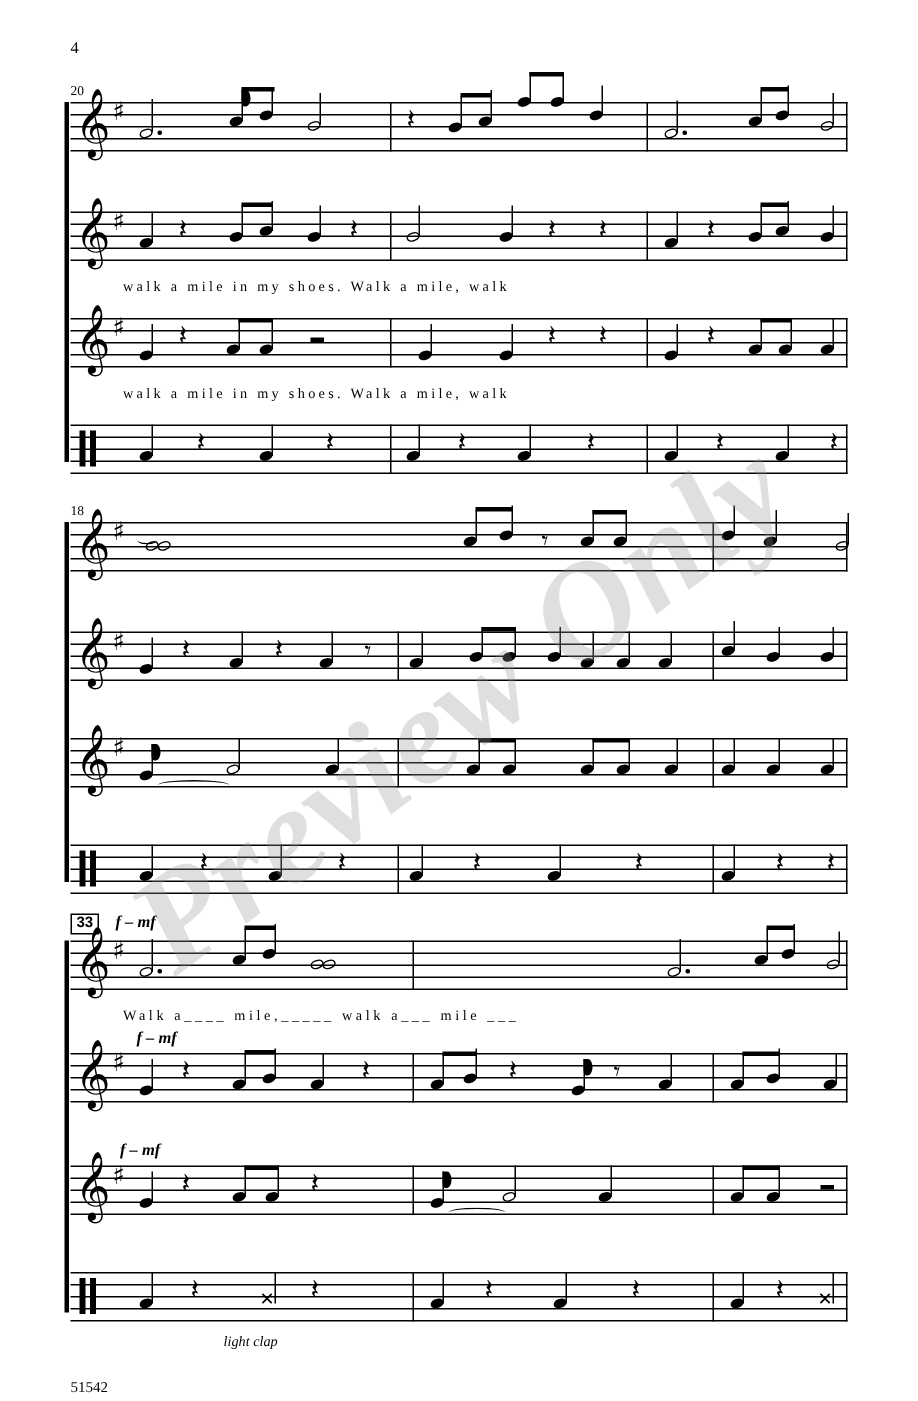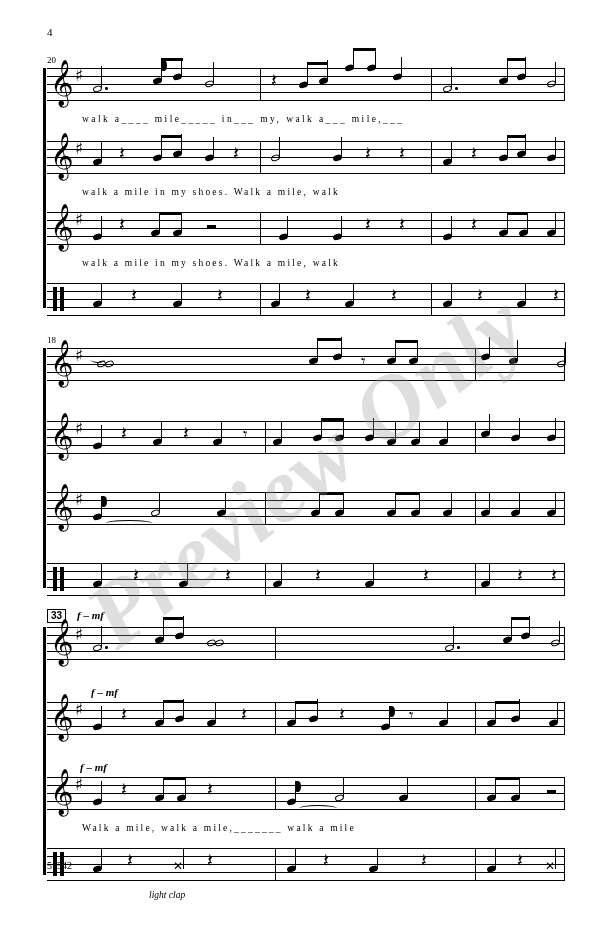--- a/index.html
+++ b/index.html
@@ -26,21 +26,21 @@
   .page-number {
     position: absolute;
     left: 47px;
     top: 26px;
     font-size: 11px;
     font-family: "Liberation Serif", serif;
   }
   .plate-number {
     position: absolute;
     left: 47px;
-    top: 860px;
+    top: 920px;
     font-size: 10px;
     font-family: "Liberation Serif", serif;
   }
 
   
   .watermark {
     position: absolute;
     left: 0;
     top: 0;
     width: 612px;
@@ -304,21 +304,20 @@
       <div class="nh" style="left:470px; top:6px;"></div>
       <div class="stem" style="left:478px; top:-11px; height:20px;"></div>
       <div class="beam" style="left:460px; top:-10px; width:19px;"></div>
 
       <div class="nh open" style="left:500px; top:13px;"></div>
       <div class="stem" style="left:508px; top:-6px; height:21px;"></div>
 
       <div class="barline" style="left:517px; top:0; height:33px;"></div>
     </div>
 
-    <div class="lyric" style="left:35px; top:58px; letter-spacing:2.4px;">walk a____ mile_____ in___ my, walk a___ mile,___</div>
 
     <div class="staff" style="top:85px;">
       <div class="ln l0"></div>
         <div class="ln l1"></div>
         <div class="ln l2"></div>
         <div class="ln l3"></div>
         <div class="ln l4"></div>
 
       <div class="clef-treble" style="left:3px; top:-6px;">𝄞</div>
       <div class="sharp" style="left:28px; top:-1px;">♯</div>
@@ -670,20 +669,21 @@
       <div class="nh" style="left:474px; top:6px;"></div>
       <div class="stem" style="left:482px; top:-11px; height:20px;"></div>
       <div class="beam" style="left:464px; top:-10px; width:19px;"></div>
 
       <div class="nh open" style="left:504px; top:13px;"></div>
       <div class="stem" style="left:512px; top:-6px; height:21px;"></div>
 
       <div class="barline" style="left:517px; top:0; height:33px;"></div>
     </div>
 
+    <div class="lyric" style="left:35px; top:60px; letter-spacing:2.4px;">Walk a____ mile,_____ walk a___ mile ___</div>
 
     <div class="dyn" style="left:44px; top:73px;">f – mf</div>
     <div class="staff" style="top:89px;">
       <div class="ln l0"></div>
         <div class="ln l1"></div>
         <div class="ln l2"></div>
         <div class="ln l3"></div>
         <div class="ln l4"></div>
       <div class="clef-treble" style="left:3px; top:-6px;">𝄞</div>
       <div class="sharp" style="left:28px; top:-1px;">♯</div>
@@ -765,21 +765,20 @@
       <div class="nh" style="left:440px; top:18px;"></div>
       <div class="stem" style="left:448px; top:0px; height:21px;"></div>
       <div class="nh" style="left:464px; top:18px;"></div>
       <div class="stem" style="left:472px; top:0px; height:21px;"></div>
       <div class="beam" style="left:448px; top:0px; width:25px;"></div>
       <div class="rest-half" style="left:500px; top:13px;"></div>
 
       <div class="barline" style="left:517px; top:0; height:33px;"></div>
     </div>
 
-    <div class="lyric" style="left:35px; top:210px; letter-spacing:2.2px;">Walk a mile, walk a mile,_______ walk a mile</div>
 
     <div class="staff" style="top:235px;">
       <div class="ln l0"></div>
         <div class="ln l1"></div>
         <div class="ln l2"></div>
         <div class="ln l3"></div>
         <div class="ln l4"></div>
       <div class="clef-perc" style="left:6px; top:4px;">
         <i class="a"></i>
           <i class="b"></i>

